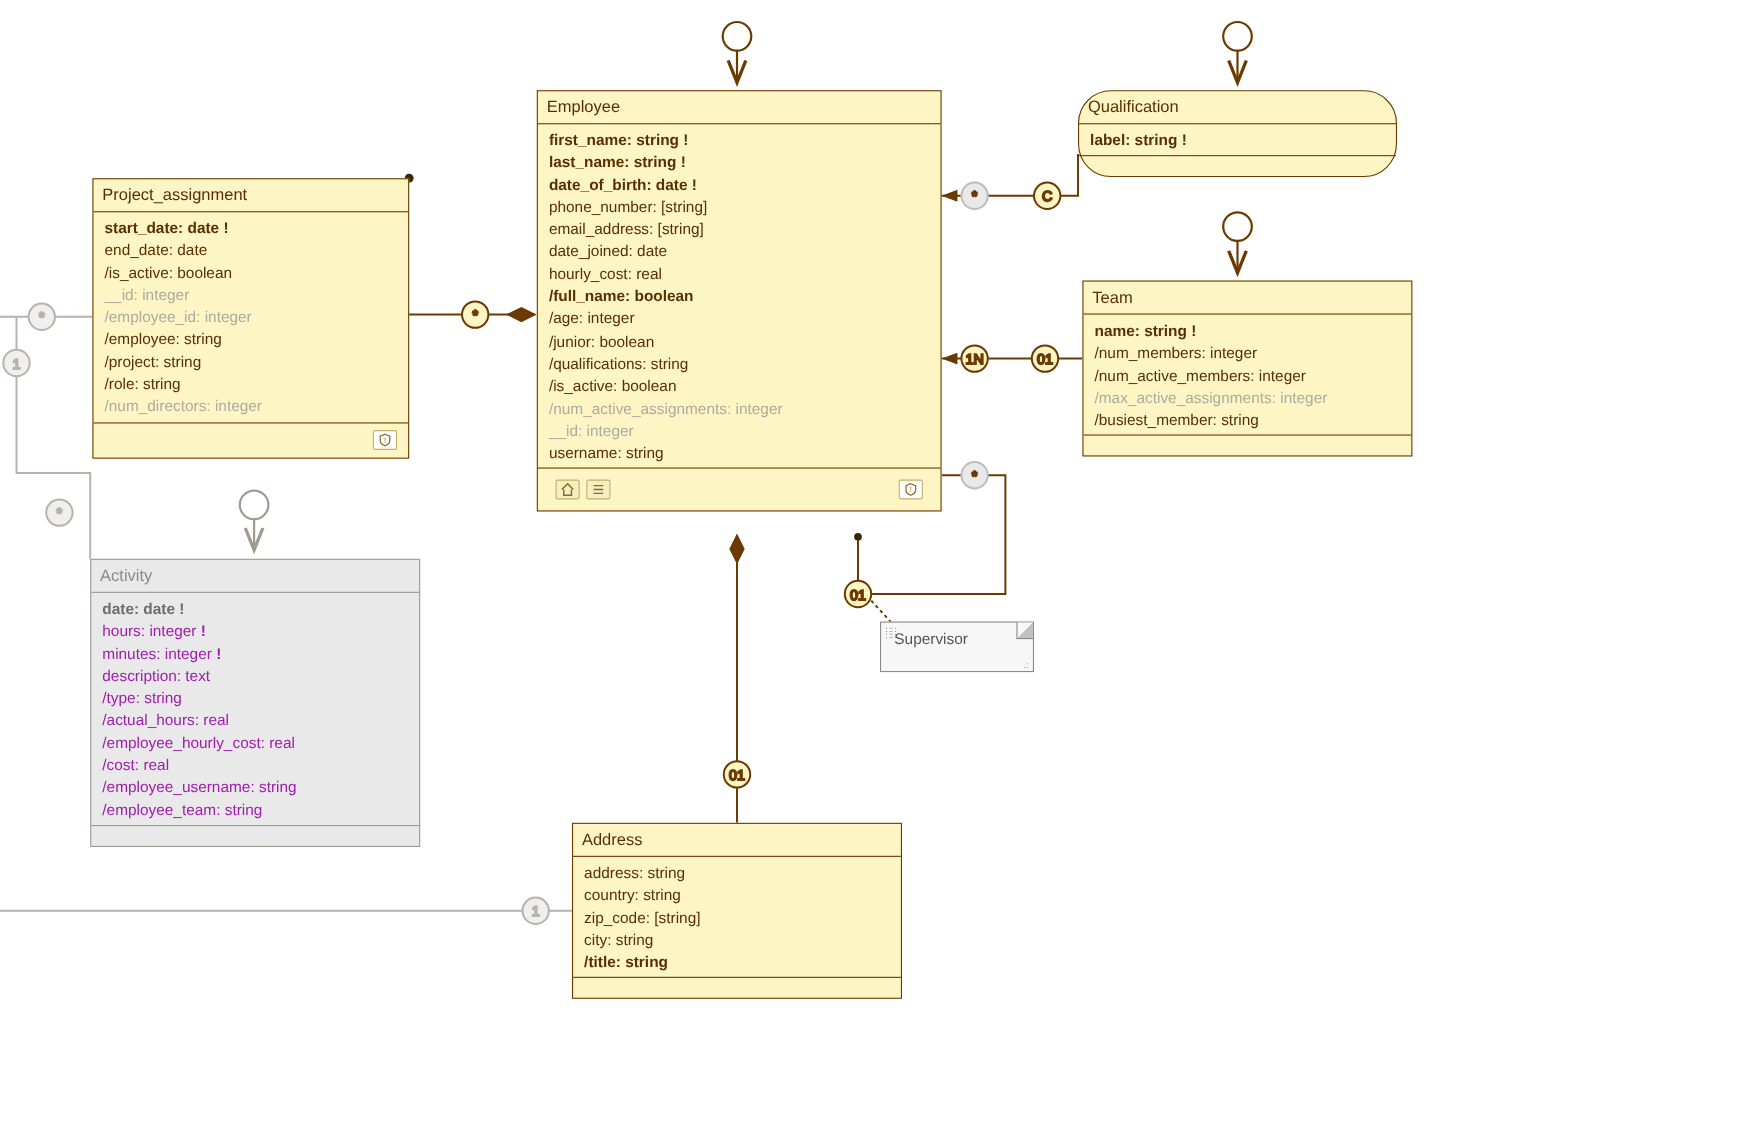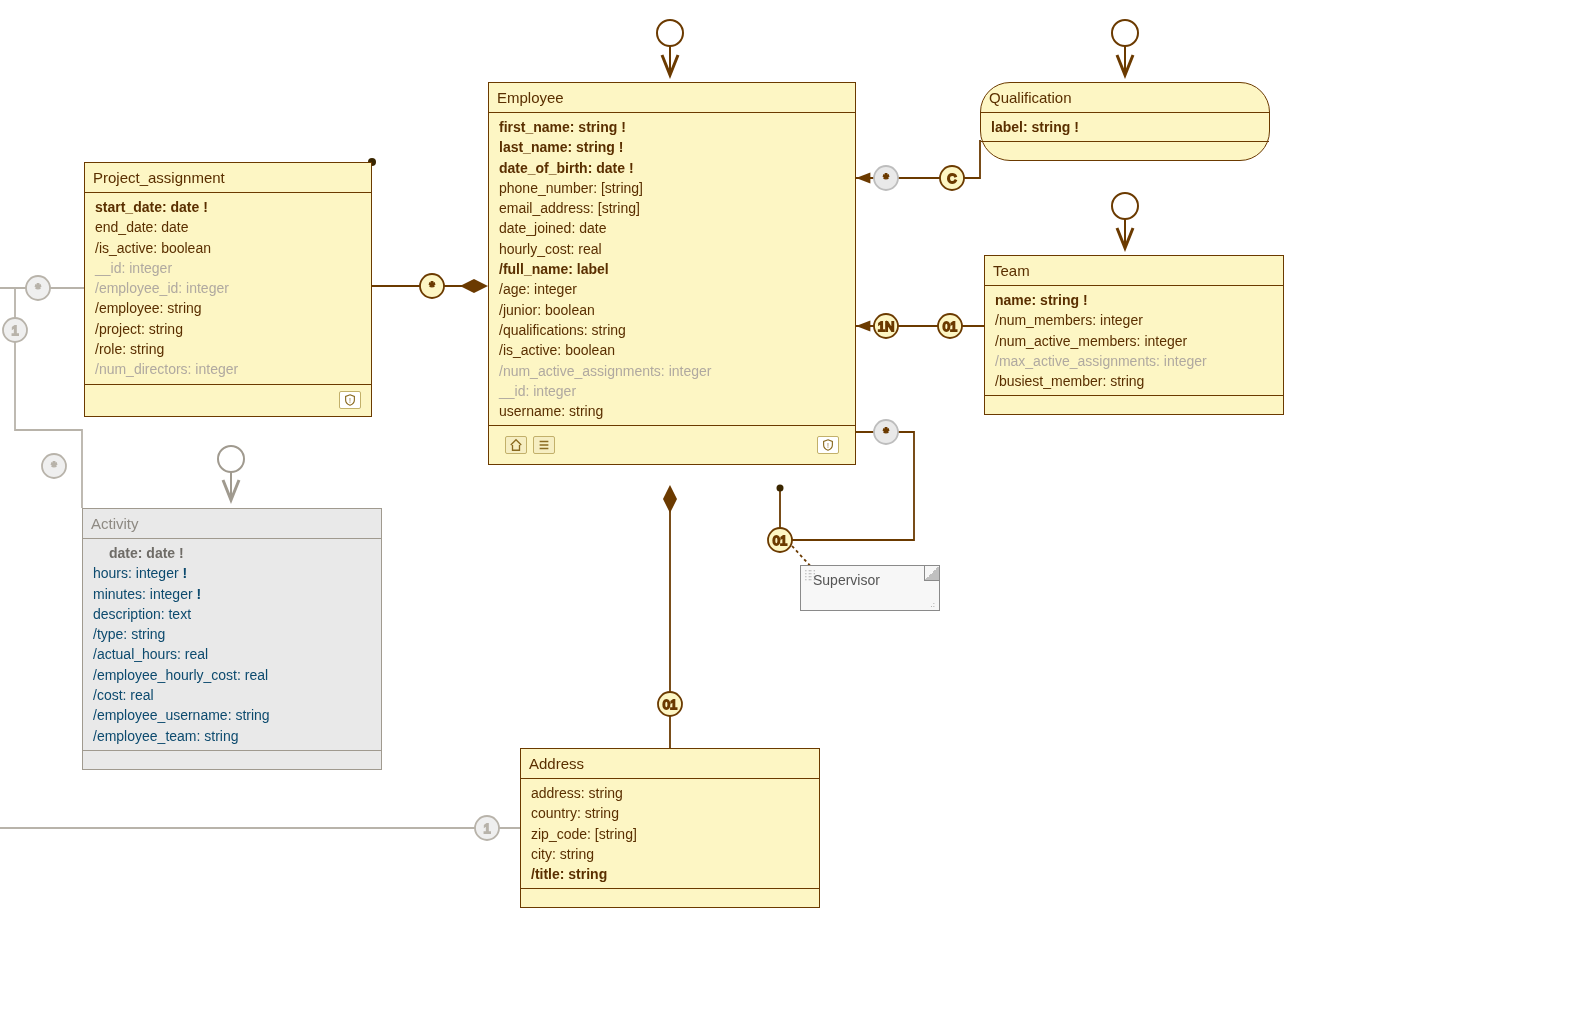--- a/index.html
+++ b/index.html
@@ -9,22 +9,22 @@
   .class-box.faded { border-color:#a09a8f; background:#e9e9e9; color:#8e8a83; }
   .class-title { text-align:left; padding:6px 8px; font-size:15px; border-bottom:1.5px solid #6b3a00; }
   .faded .class-title { border-bottom-color:#a09a8f; }
   .attrs { padding:4px 10px 4px 10px; border-bottom:1.5px solid #6b3a00; }
   .attrs:last-of-type { border-bottom:none; }
   .faded .attrs { border-bottom-color:#a09a8f; }
   .ops { padding:6px 10px; min-height:18px; }
   .attr { line-height:1.45; white-space:nowrap; font-size:14px; color:#5a2f00; }
   .attr.bold { font-weight:bold; }
   .attr.muted { color:#b0a9a0; }
-  .faded .attr { color:#0c4a6e; }
-  .faded .attr.bold { color:#6f6c67;margin-left:16px; }
+  .faded .attr { color:#a21caf; }
+  .faded .attr.bold { color:#6f6c67; }
   .icon-row { display:flex; gap:6px; padding:4px 6px; }
   .icon-sml { width:22px; height:18px; border:1px solid #c2b06a; background:#f6eec2; border-radius:2px; display:flex; align-items:center; justify-content:center; }
   .icon-sml svg { width:14px; height:14px; }
   .circle-lbl { font-size:13px; fill:#6b3a00; }
   .circle-lbl.faded { fill:#a09a8f; }
   .note { position:absolute; border:1px solid #8a8a8a; background:#f7f7f7; font-size:14px; color:#555; padding:6px 18px 22px 12px; }
   .note::before { content:''; position:absolute; top:0; right:0; width:14px; height:14px; background:linear-gradient(135deg,#f7f7f7 50%, #c0c0c0 50%); border-left:1px solid #8a8a8a; border-bottom:1px solid #8a8a8a; }
   .note .dots { position:absolute; left:4px; top:4px; font-size:8px; line-height:6px; color:#888; }
   .note .dots2 { position:absolute; right:4px; bottom:2px; font-size:8px; line-height:6px; color:#888; }
 </style>
@@ -126,21 +126,21 @@
 <div class="class-box" style="left:488px; top:82px; width:368px;">
   <div class="class-title">Employee</div>
   <div class="attrs">
       <div class="attr bold">first_name: string <b>!</b></div>
       <div class="attr bold">last_name: string <b>!</b></div>
       <div class="attr bold">date_of_birth: date <b>!</b></div>
       <div class="attr">phone_number: [string]</div>
       <div class="attr">email_address: [string]</div>
       <div class="attr">date_joined: date</div>
       <div class="attr">hourly_cost: real</div>
-      <div class="attr bold">/full_name: label</div>
+      <div class="attr bold">/full_name: boolean</div>
       <div class="attr">/age: integer</div>
       <div class="attr">/junior: boolean</div>
       <div class="attr">/qualifications: string</div>
       <div class="attr">/is_active: boolean</div>
       <div class="attr muted">/num_active_assignments: integer</div>
       <div class="attr muted">__id: integer</div>
       <div class="attr">username: string</div>
     </div>
   <div class="ops">
     <div class="icon-row">

